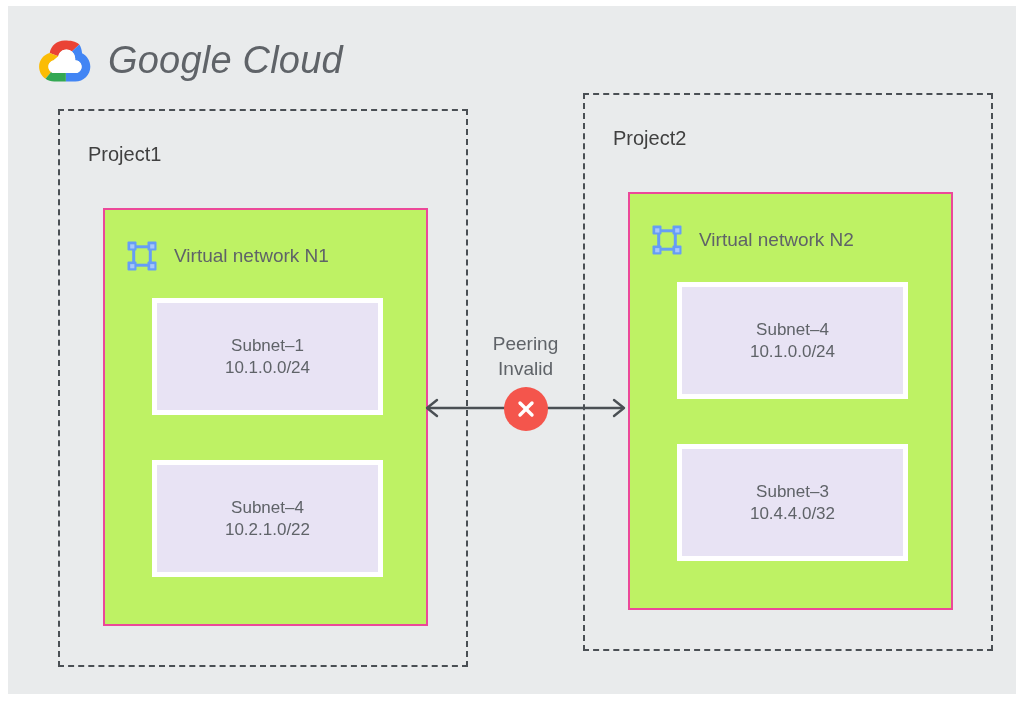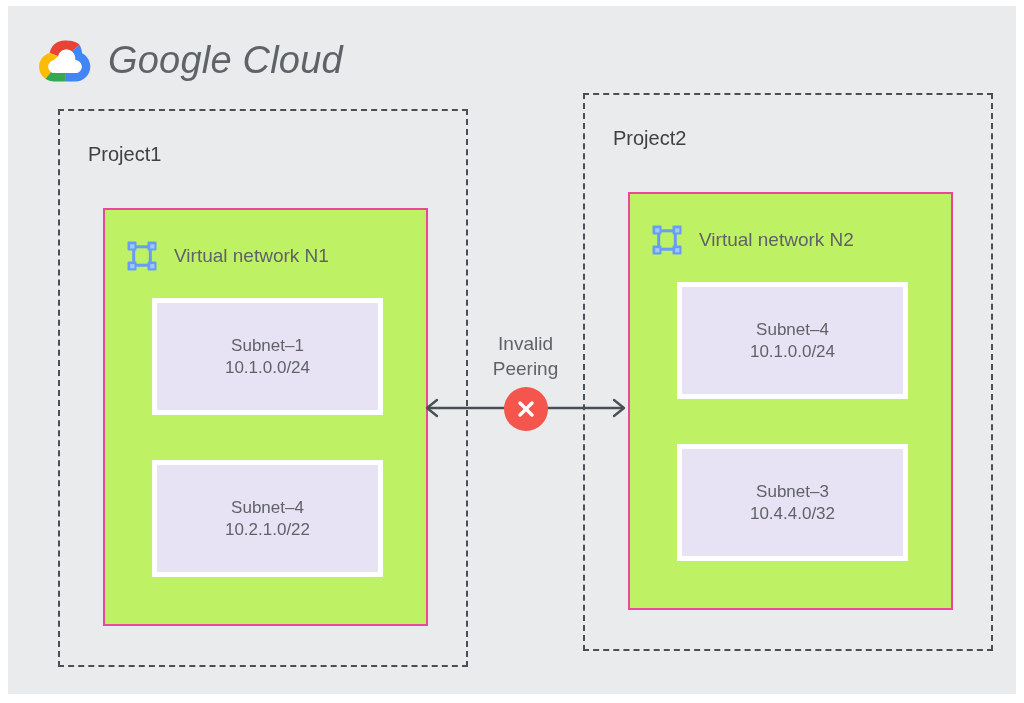--- a/index.html
+++ b/index.html
@@ -262,22 +262,22 @@
 
         <div class="subnet s-bottom">
           <div class="subnet-name">Subnet–3</div>
           <div class="subnet-cidr">10.4.4.0/32</div>
         </div>
       </div>
     </div>
 
     <div class="peering">
       <div class="peering-label">
+        <div>Peering</div>
         <div>Invalid</div>
-        <div>Peering</div>
       </div>
 
       <span>
         <svg class="peering-arrow" viewBox="0 0 207 22" xmlns="http://www.w3.org/2000/svg">
           <line x1="6" y1="11" x2="201" y2="11" stroke="#4a4f54" stroke-width="2.4"></line>
           <polyline points="15,3 5,11 15,19" fill="none" stroke="#4a4f54" stroke-width="2.4" stroke-linecap="round" stroke-linejoin="round"></polyline>
           <polyline points="192,3 202,11 192,19" fill="none" stroke="#4a4f54" stroke-width="2.4" stroke-linecap="round" stroke-linejoin="round"></polyline>
         </svg>
       </span>
 

